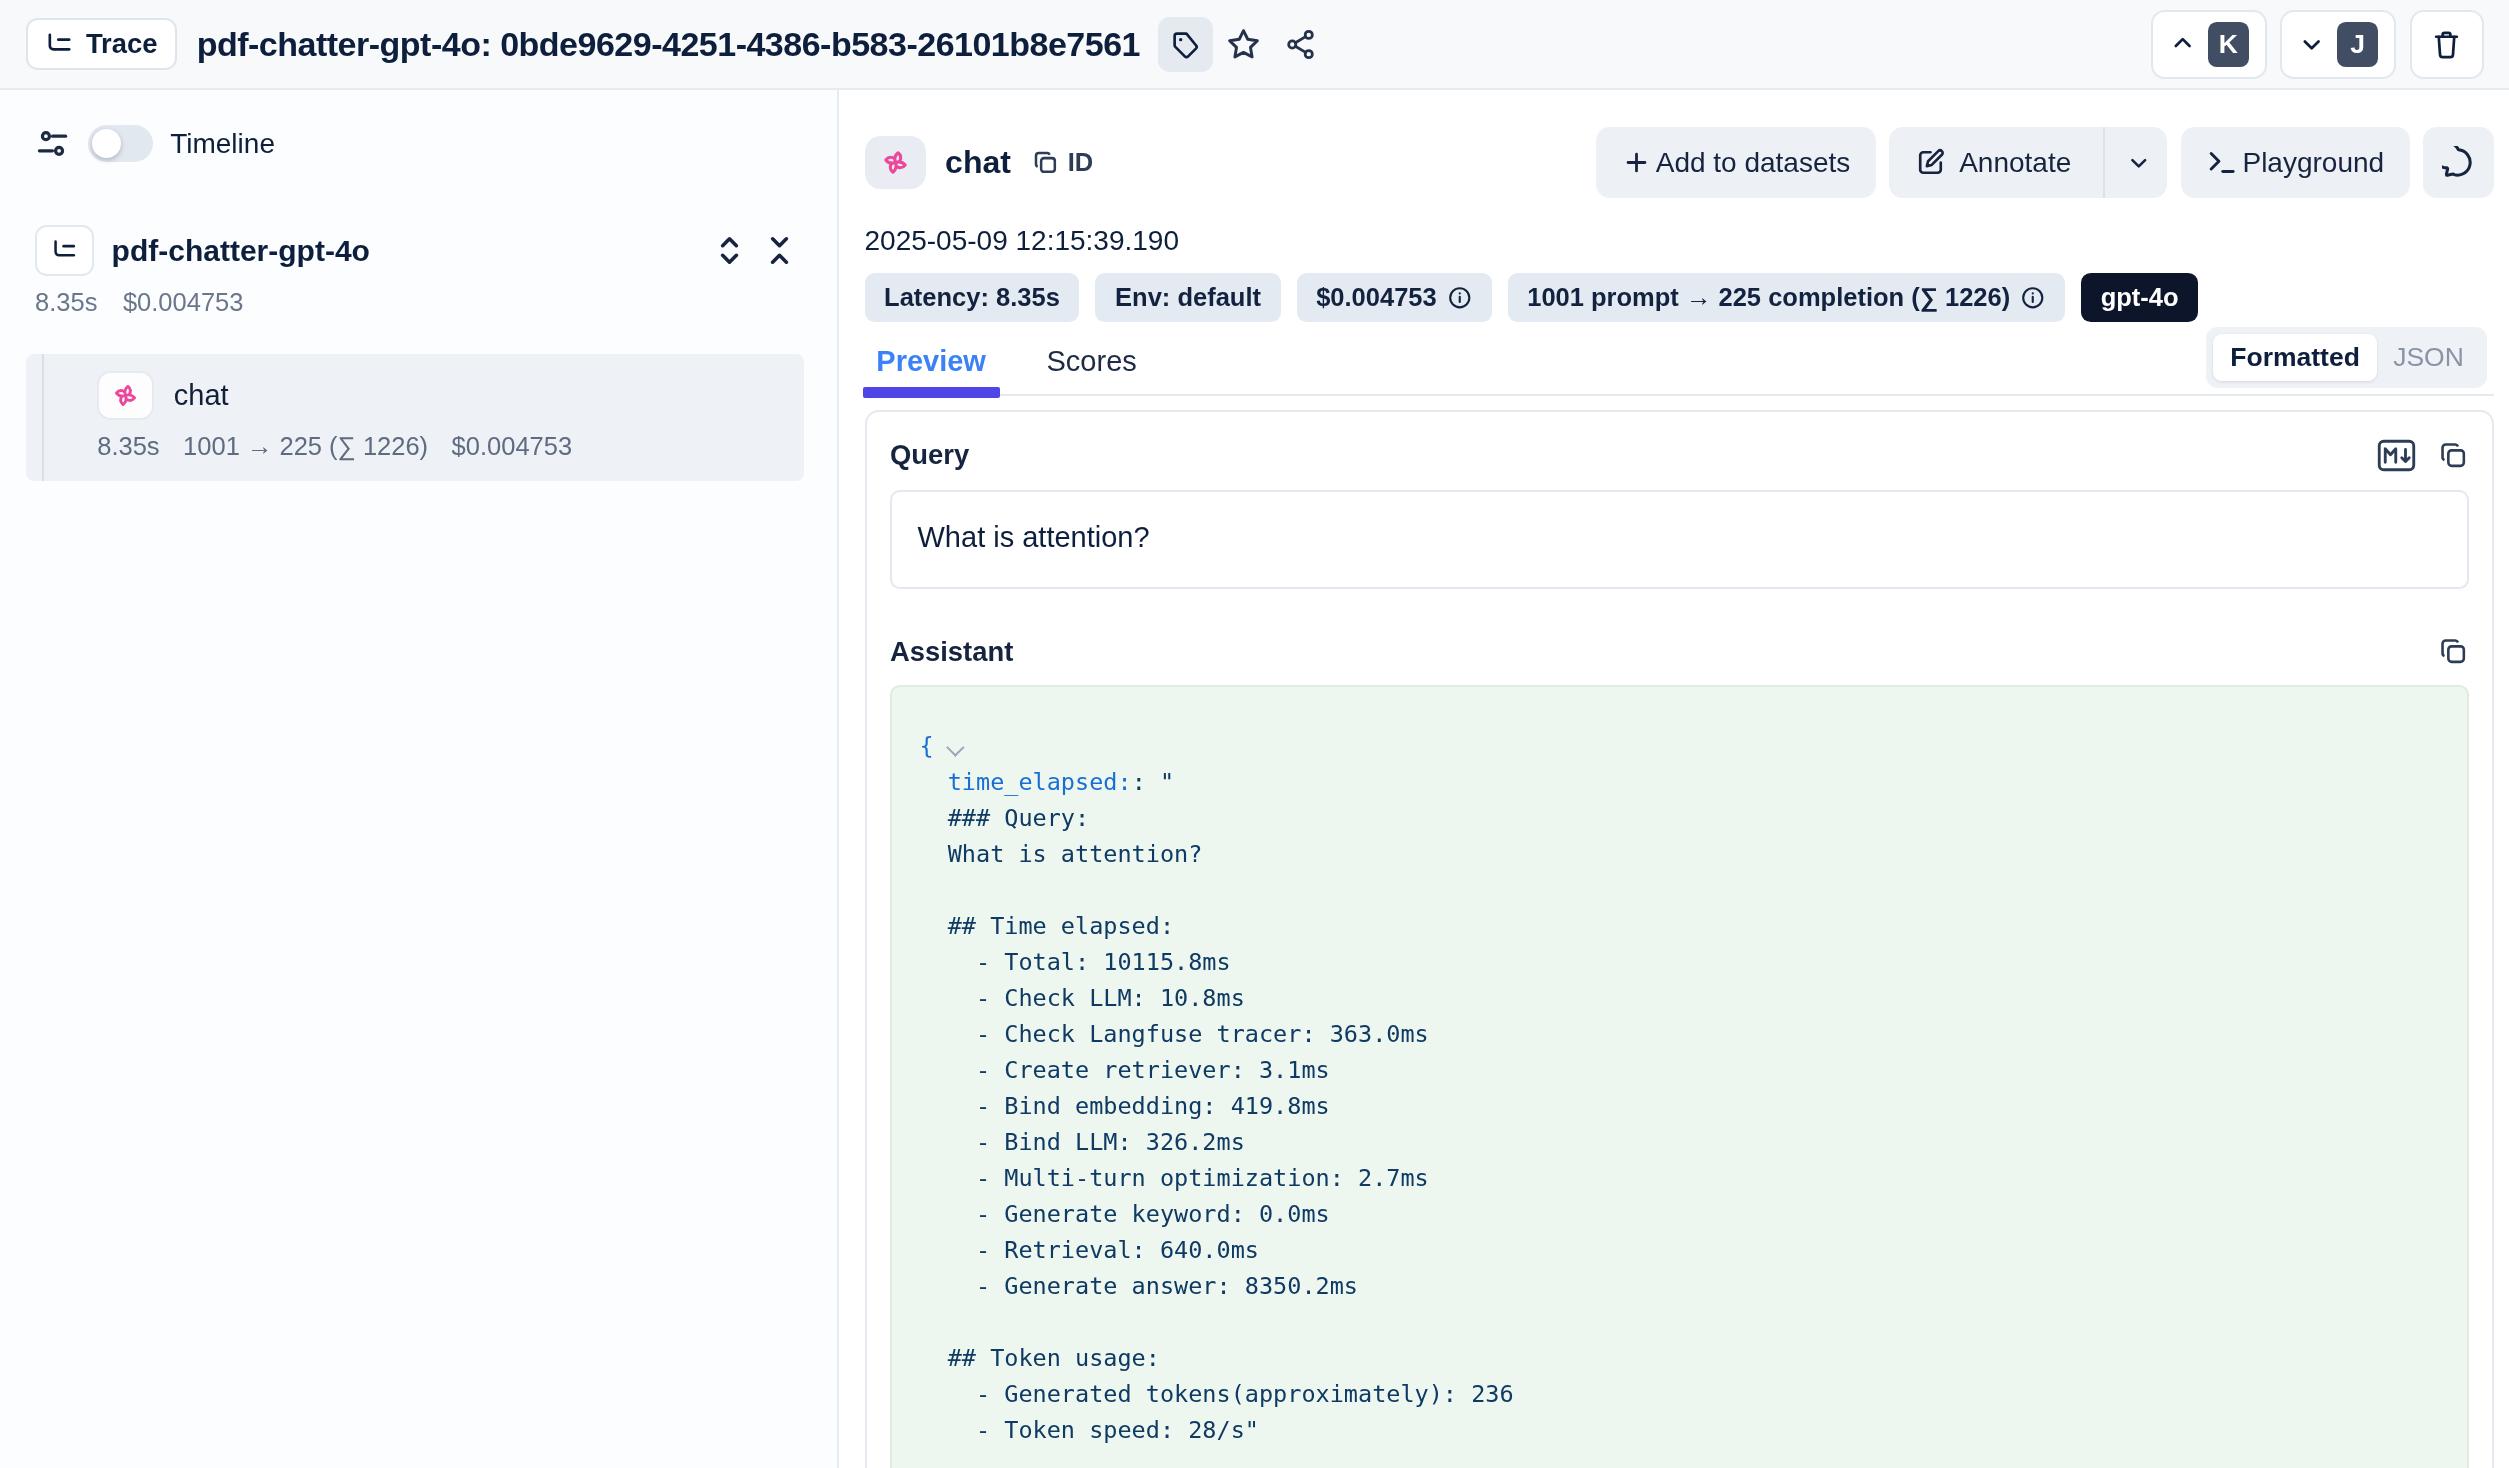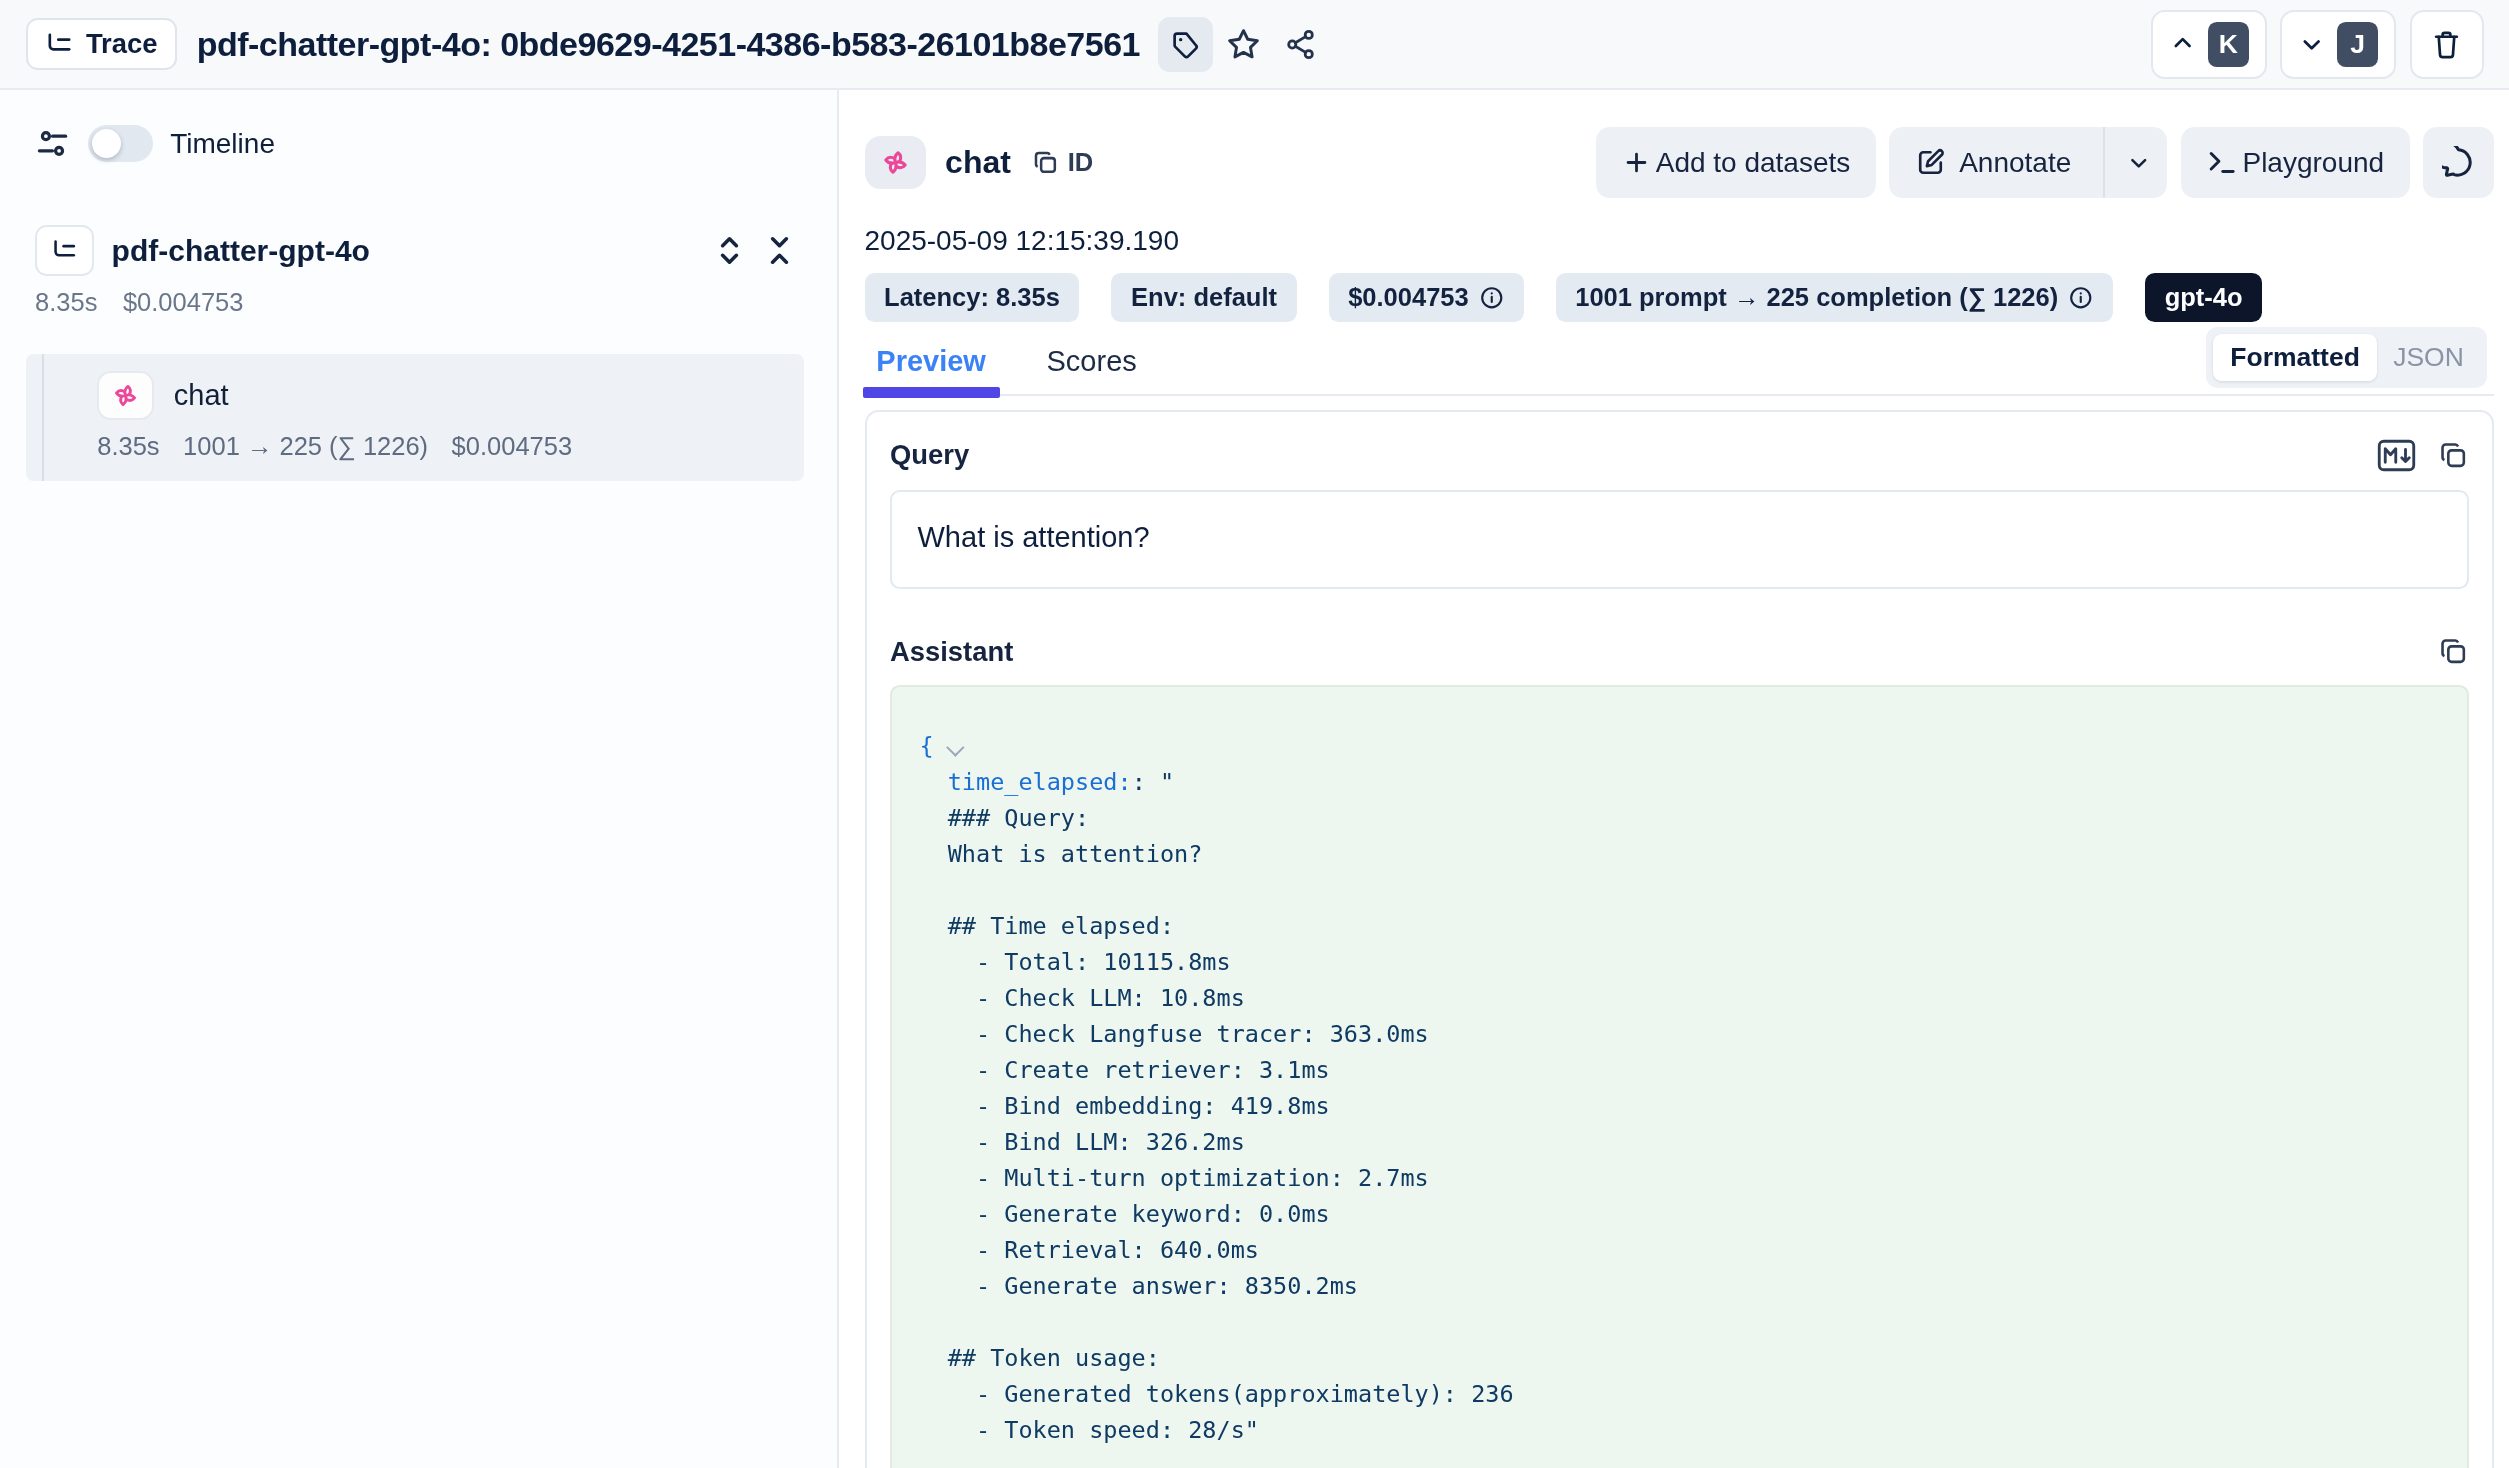--- a/index.html
+++ b/index.html
@@ -68,21 +68,21 @@
   .action-btn { display:flex; align-items:center; gap:5px; background:#edf0f5; border-radius:13.7px;
                 height:71px; padding:0 25.5px; font-size:28px; font-weight:500; color:#16243f;
                 margin-left:13.7px; }
   .split { padding:0; overflow:hidden; }
   .split-main { display:flex; align-items:center; gap:13.7px; padding:0 27px; height:71px; }
   .split-divider { width:2px; height:71px; background:#dde2ea; }
   .split-caret { width:57px; height:71px; display:flex; align-items:center; justify-content:center; }
   .icon-action { width:71px; padding:0; justify-content:center; }
 
   .timestamp { margin-top:27.4px; font-size:28px; font-weight:500; color:#0d1f3c; }
-  .badges-row { margin-top:15.7px; display:flex; align-items:center; gap:32px; }
+  .badges-row { margin-top:15.7px; display:flex; align-items:center; gap:16px; }
   .badge { background:#e4eaf2; border-radius:9.8px; padding:9.8px 19.6px; font-size:25.5px;
            font-weight:600; color:#13233f; display:flex; align-items:center; gap:9.8px;
            white-space:nowrap; }
   .badge-dark { background:#0c1529; color:#ffffff; }
 
   .tabs-row { margin-top:23.5px; position:relative; display:flex; align-items:flex-end; gap:37px;
               border-bottom:2px solid #e7eaf0; padding-bottom:15.7px; }
   .tab { font-size:29px; padding:0 11.8px; position:relative; }
   .tab-active { font-weight:700; color:#3b82f6; }
   .tab-underline { position:absolute; left:-2px; right:-2px; bottom:-19.6px; height:10.8px;

